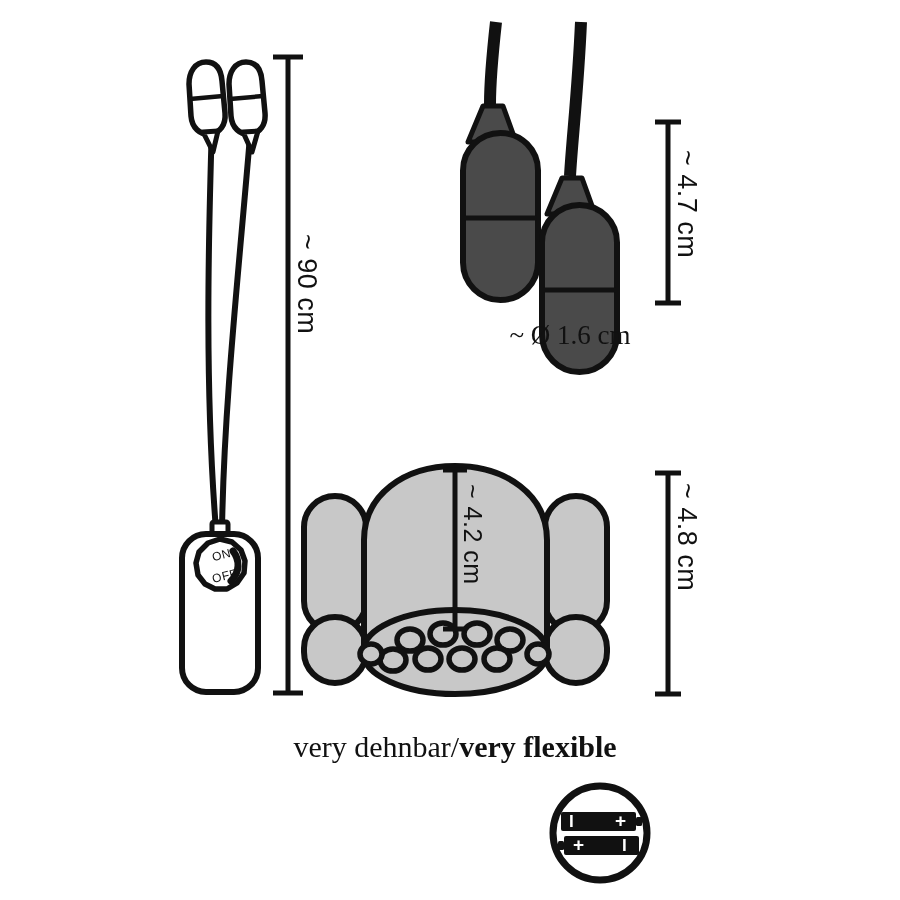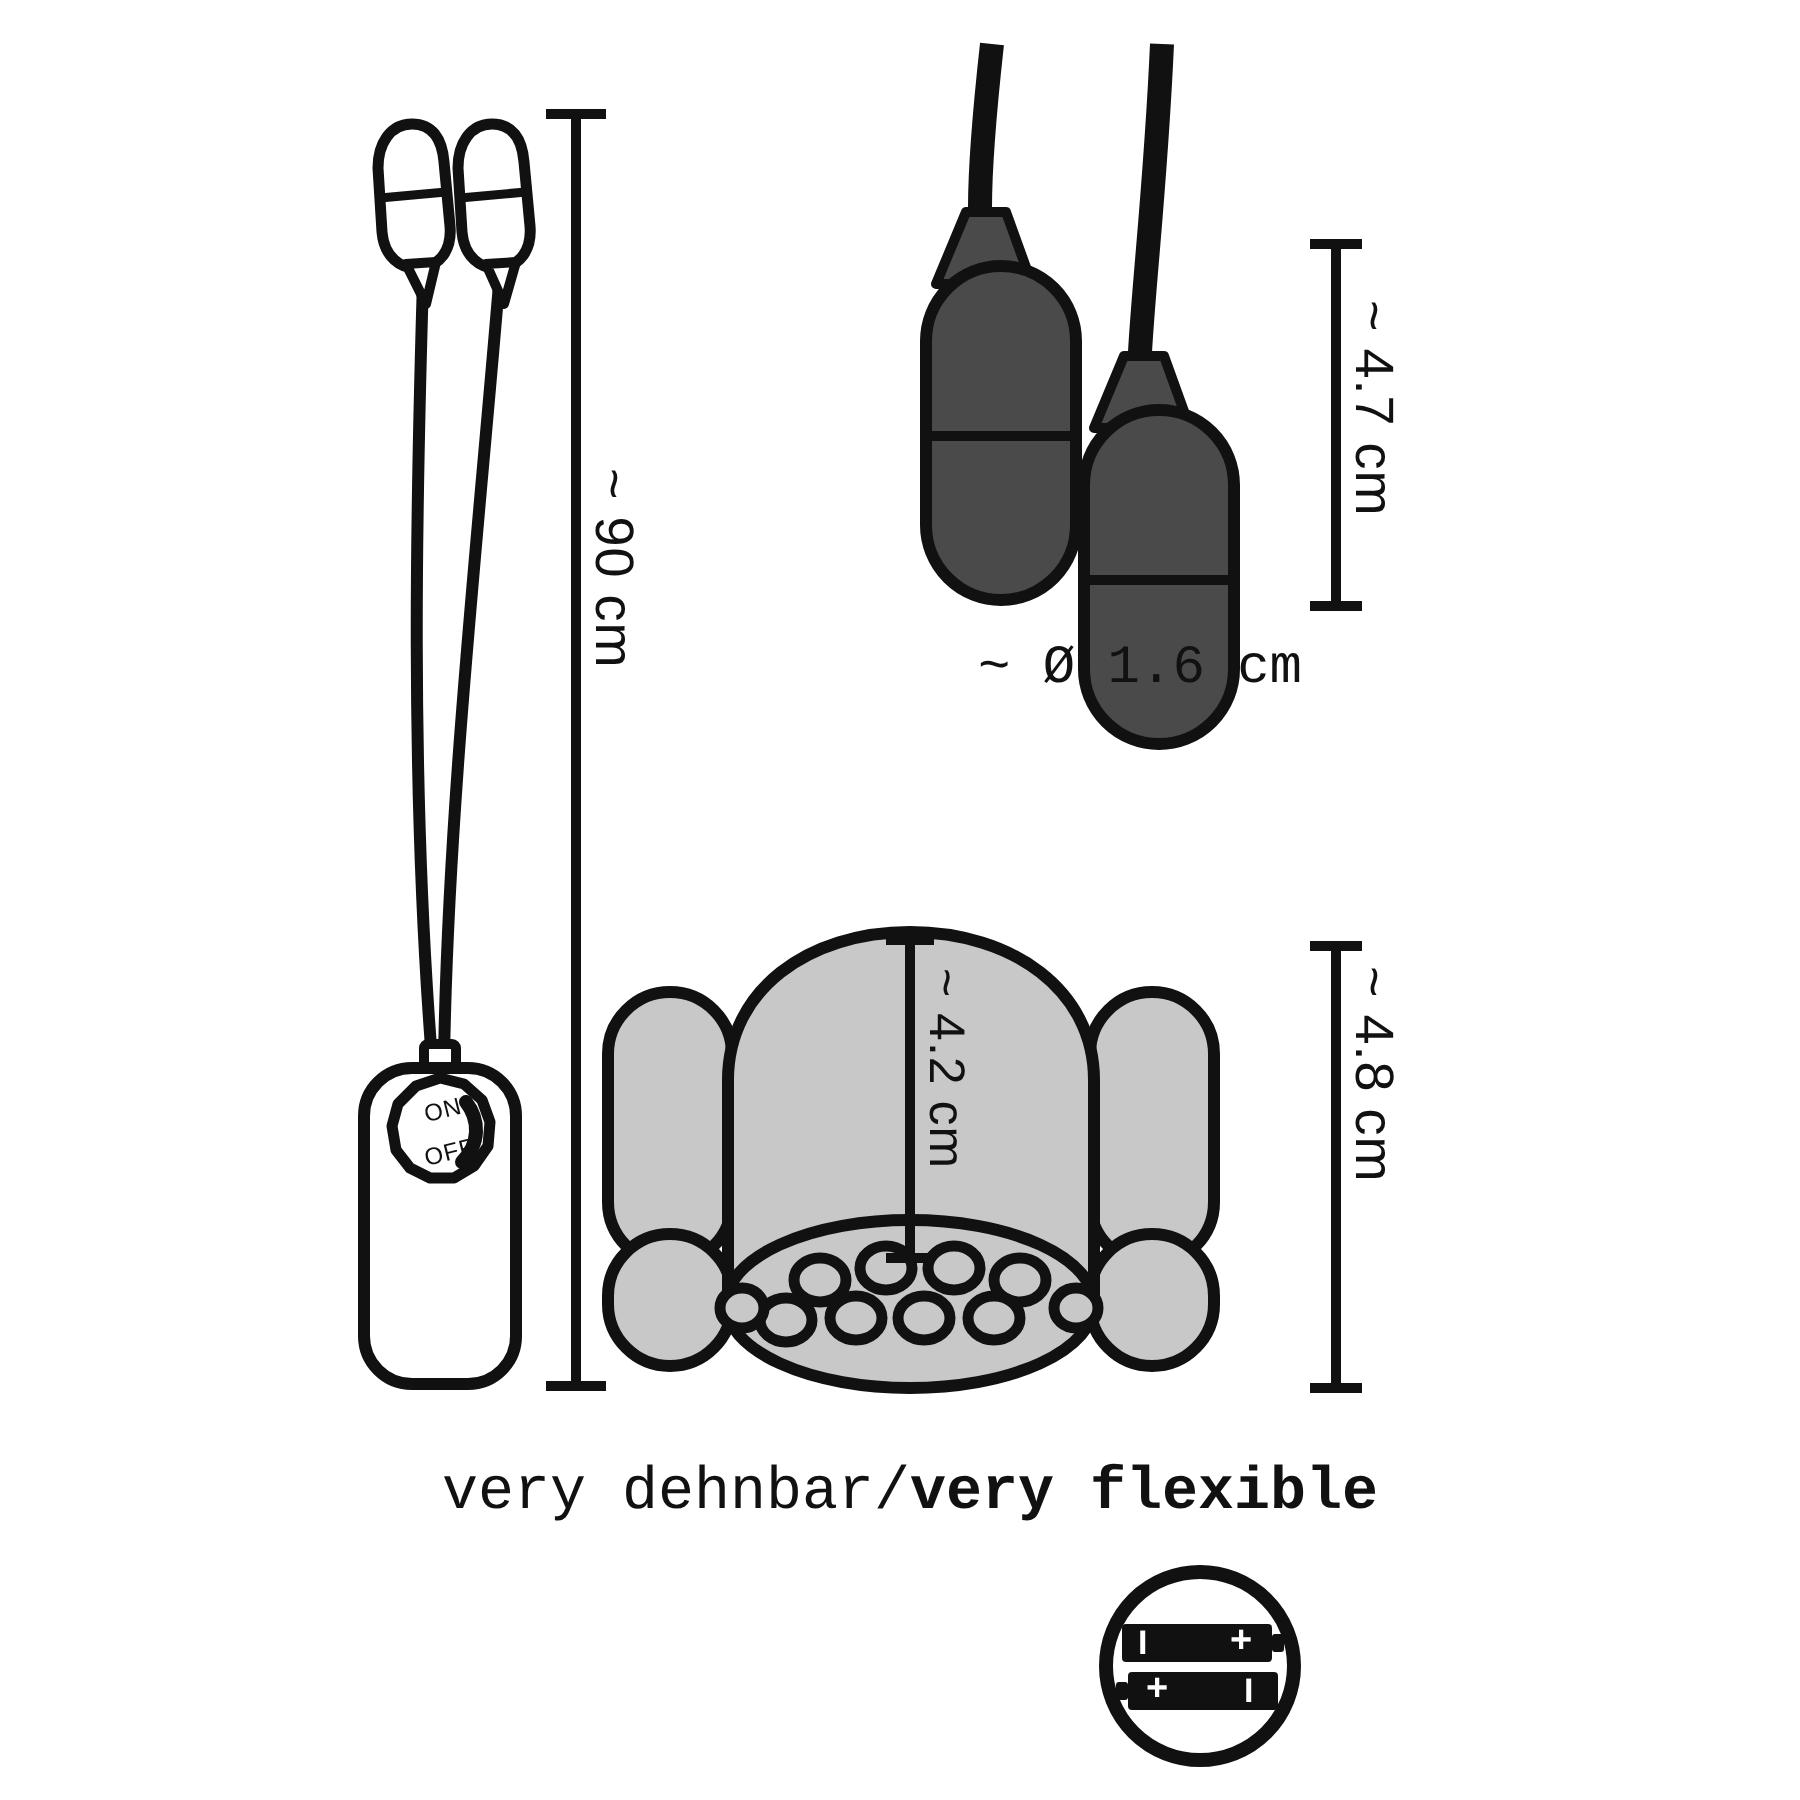--- a/index.html
+++ b/index.html
@@ -13,21 +13,21 @@
   .dim-label{
     position:absolute;
     font-family:"Liberation Sans","DejaVu Sans",sans-serif;
     color:#111111;
     white-space:nowrap;
     letter-spacing:0.5px;
   }
   .rot90{ transform-origin:0 0; transform:rotate(90deg); }
   .cap-text{
     position:absolute;text-align:center;white-space:nowrap;
-    font-family:Liberation Mono, monospace;color:#111111;
+    font-family:Liberation Serif, serif;color:#111111;
   }
   .bold{font-weight:bold;text-align:center;}
 </style>
 </head>
 <body>
 
 <div id="stage">
 
   <svg class="layer" viewBox="0 0 900 900">
 

